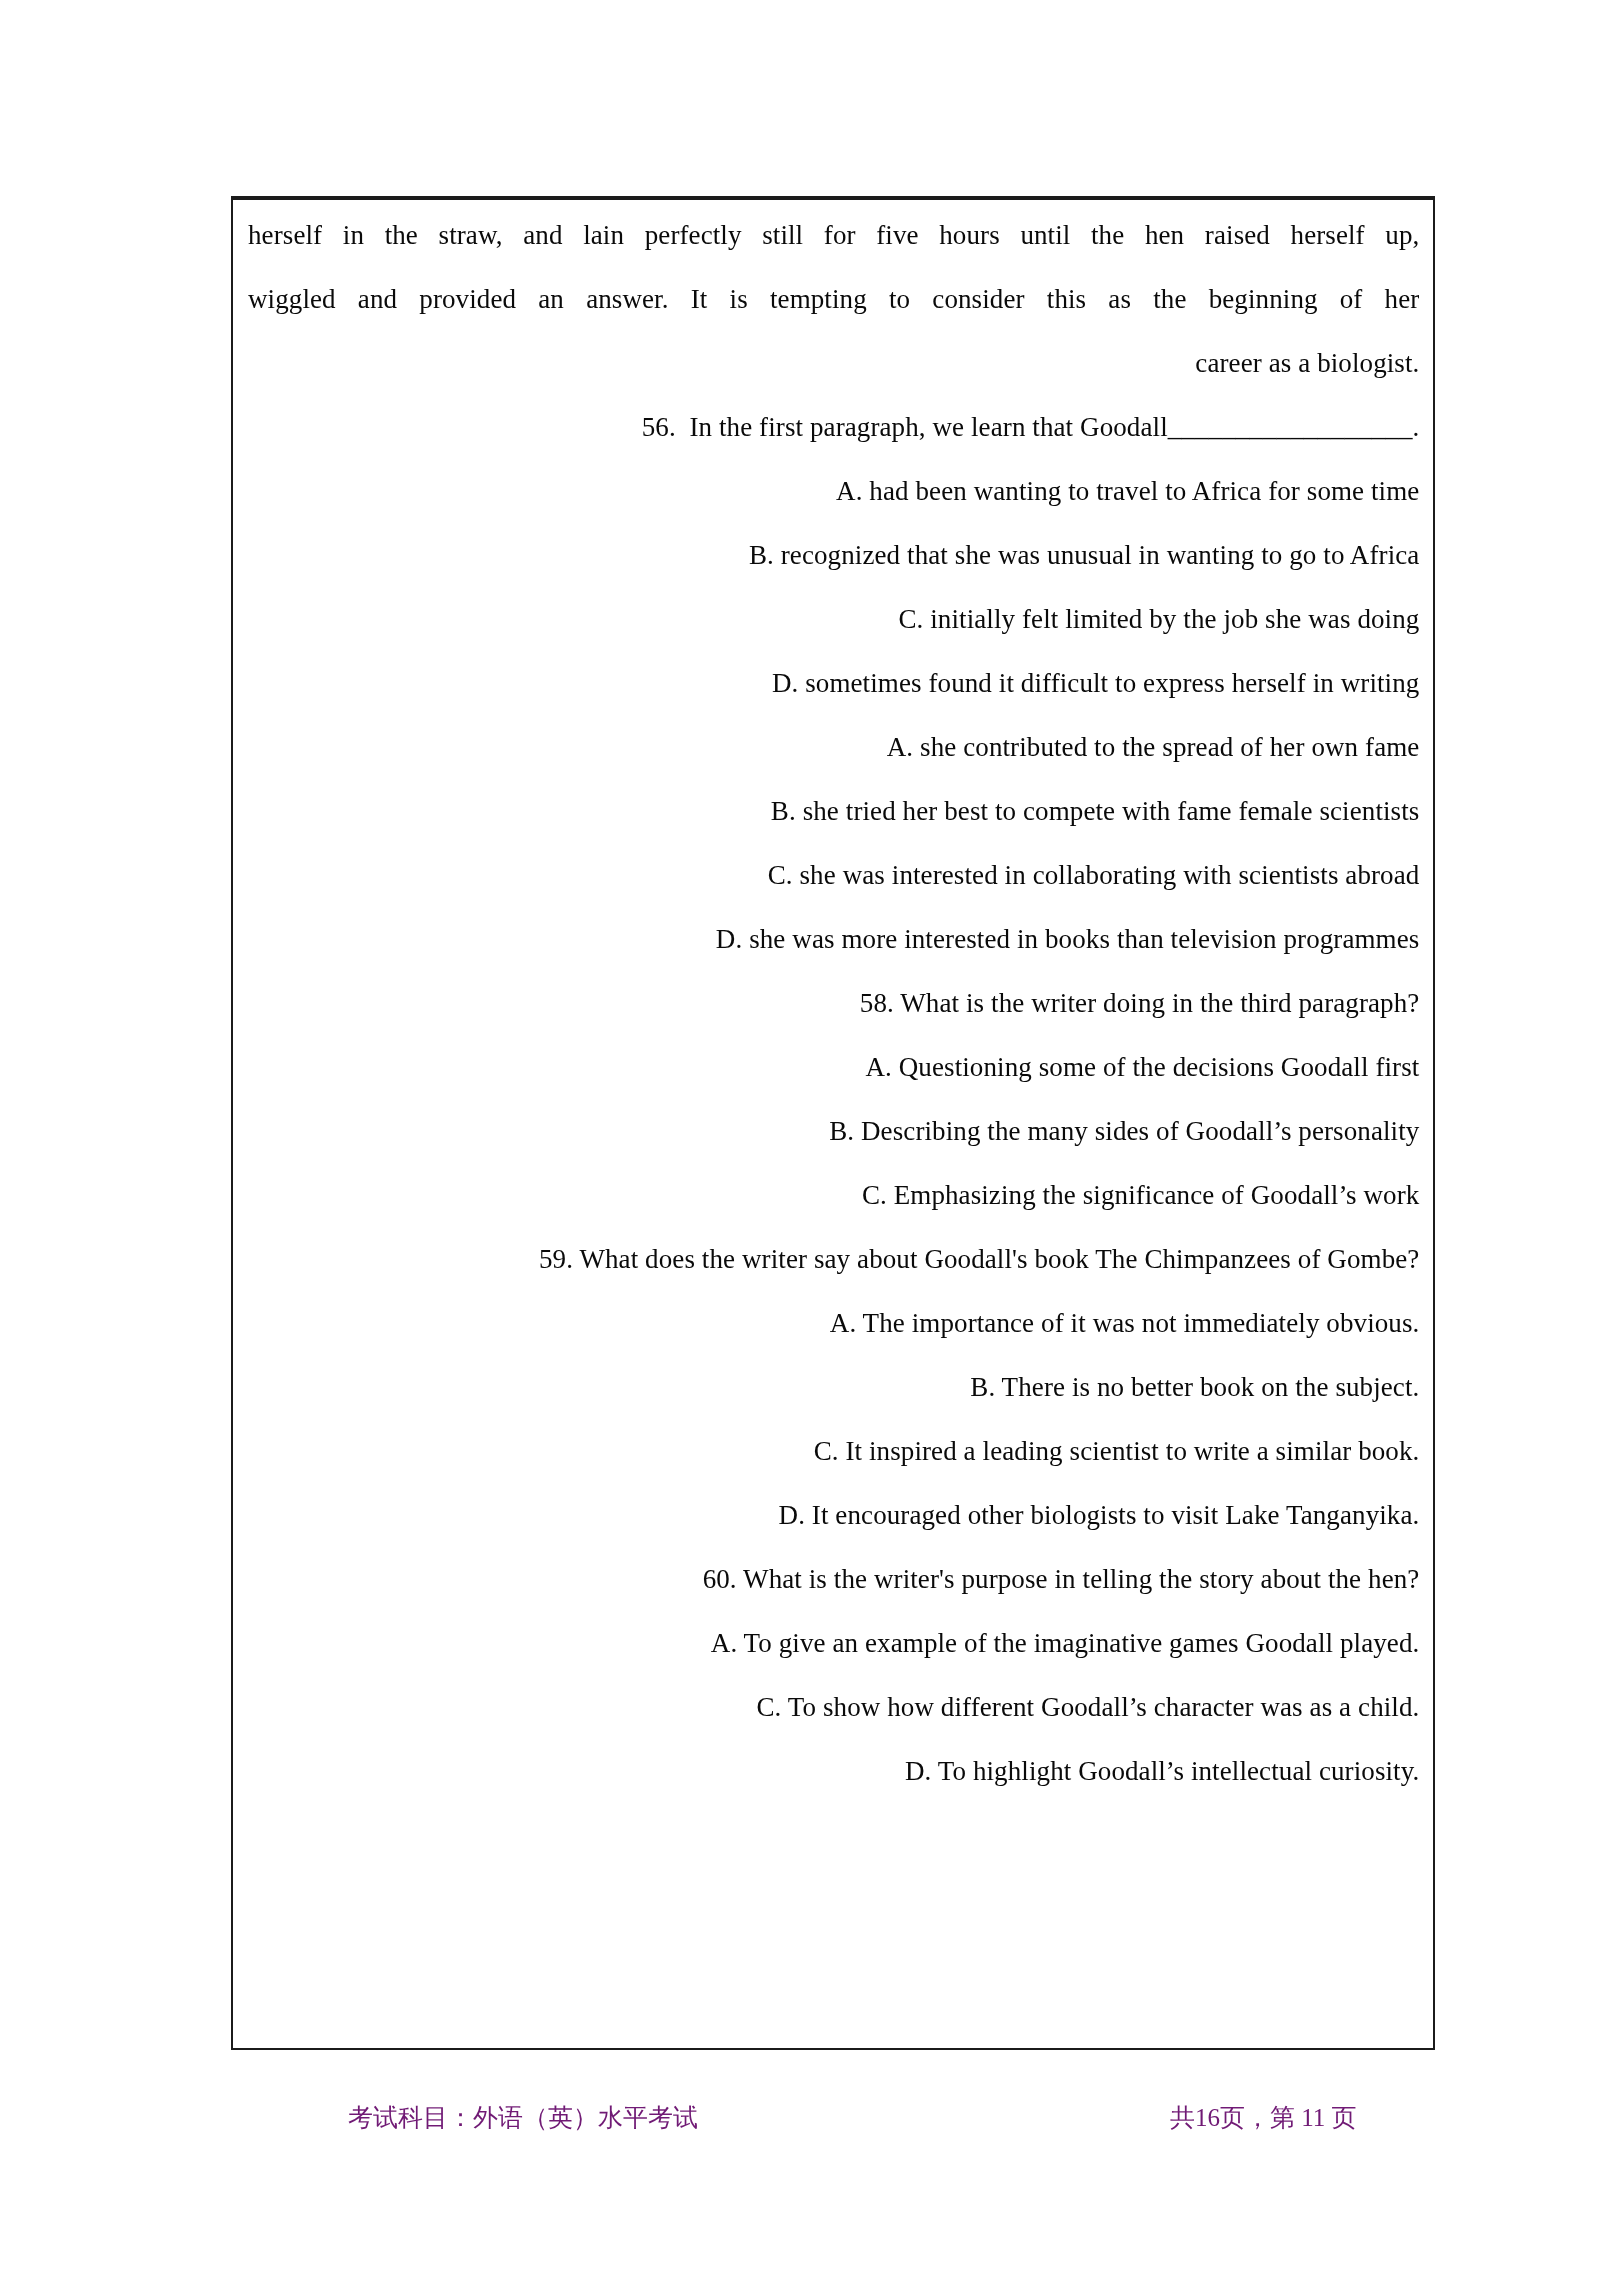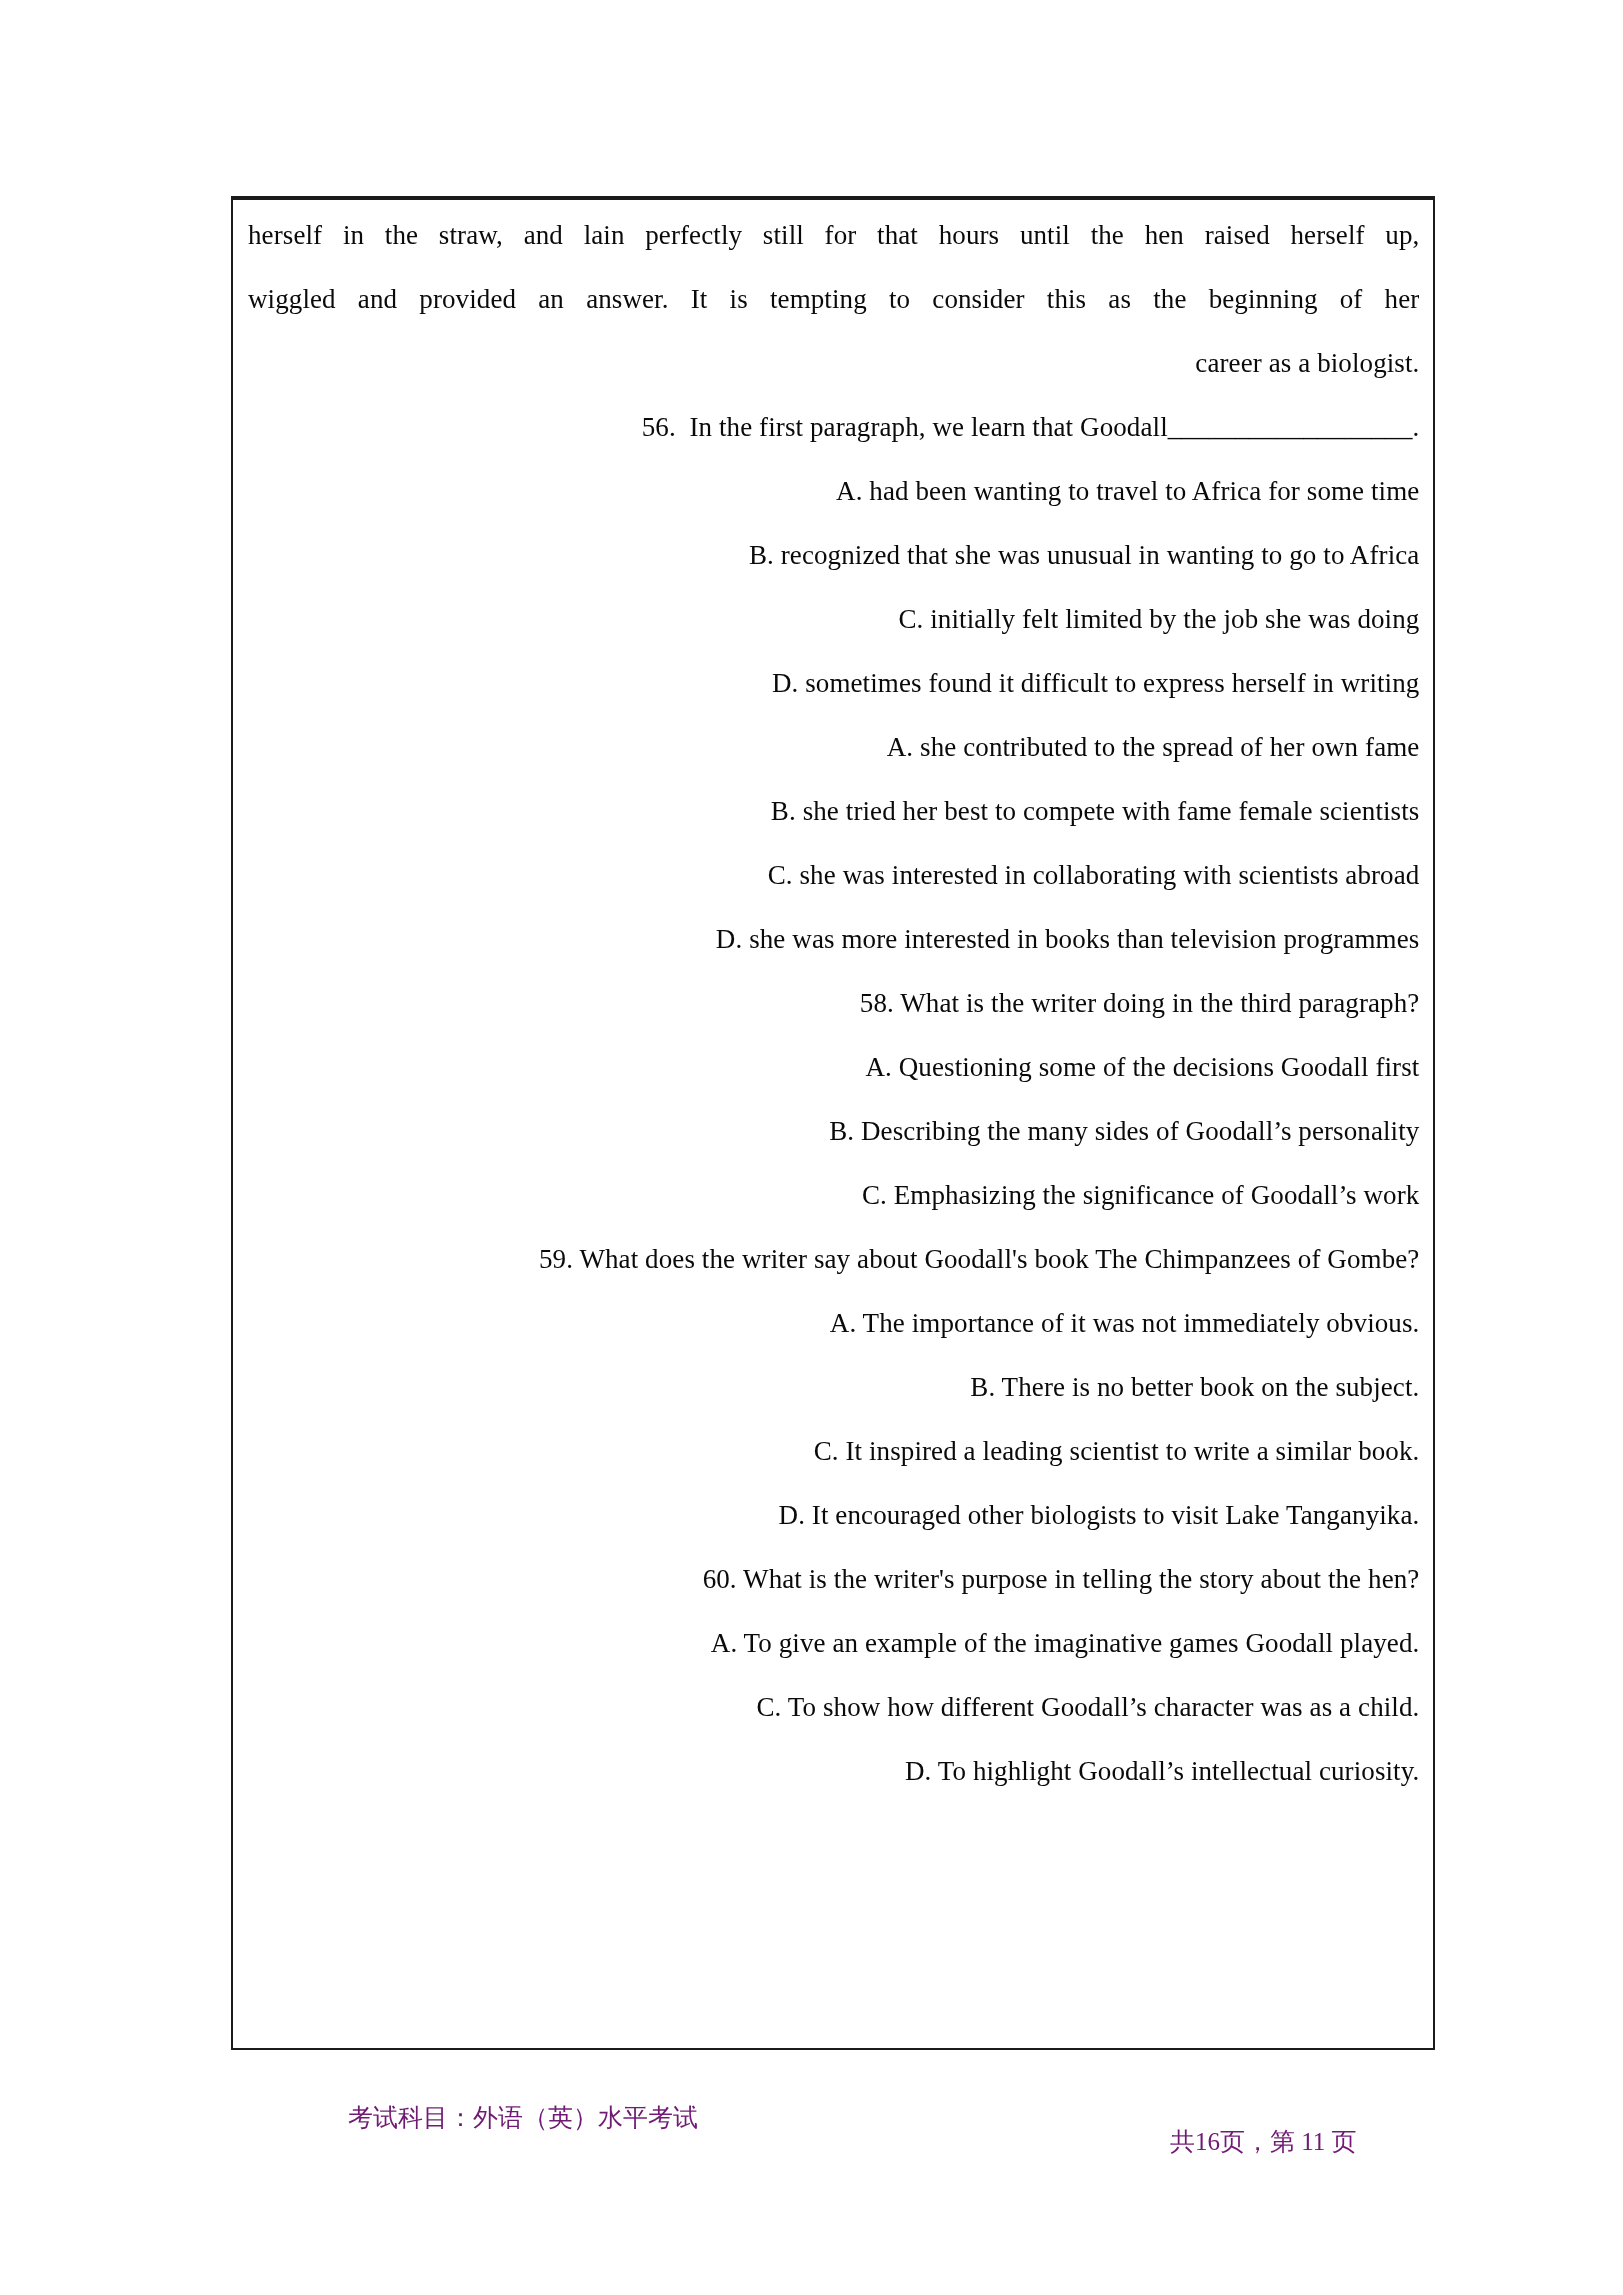--- a/index.html
+++ b/index.html
@@ -39,28 +39,28 @@
   .footer {
     position: absolute;
     top: 2101px;
     height: 33px;
     line-height: 33px;
     font-size: 25px;
     color: #701a75;
     white-space: pre;
   }
   .footer-left  { left: 348px; }
-  .footer-right { left: 1170px; margin-top: 24px; }
+  .footer-right { left: 1170px; }
 </style>
 </head>
 <body>
 
 <div class="doc-box">
 
-    <div class="line justify">herself in the straw, and lain perfectly still for that hours until the hen raised herself up,</div>
+    <div class="line justify">herself in the straw, and lain perfectly still for five hours until the hen raised herself up,</div>
 
     <div class="line justify">wiggled and provided an answer. It is tempting to consider this as the beginning of her</div>
 
     <div class="line">career as a biologist.</div>
 
     <div class="line">56.  In the first paragraph, we learn that Goodall__________________.</div>
 
     <div class="line">A. had been wanting to travel to Africa for some time</div>
 
     <div class="line">B. recognized that she was unusual in wanting to go to Africa</div>

